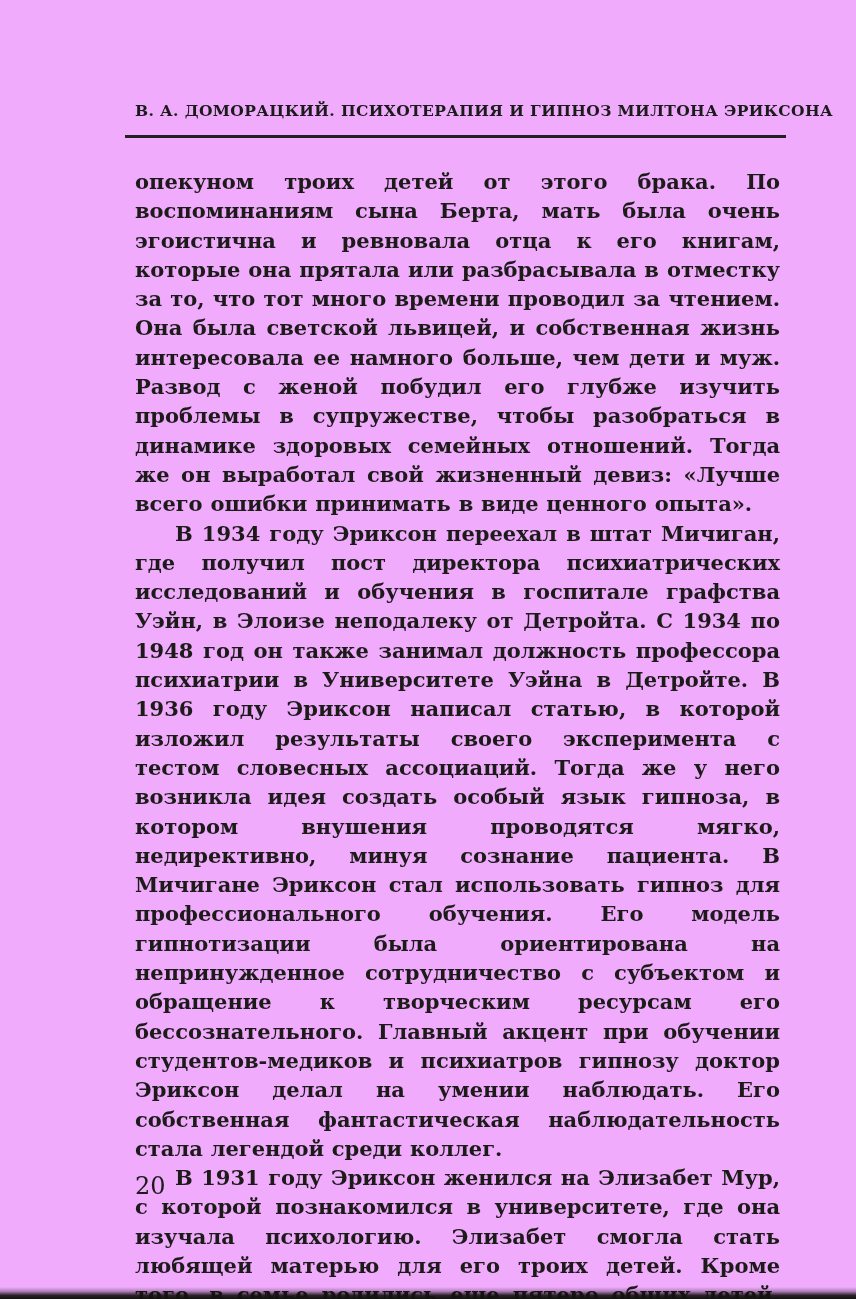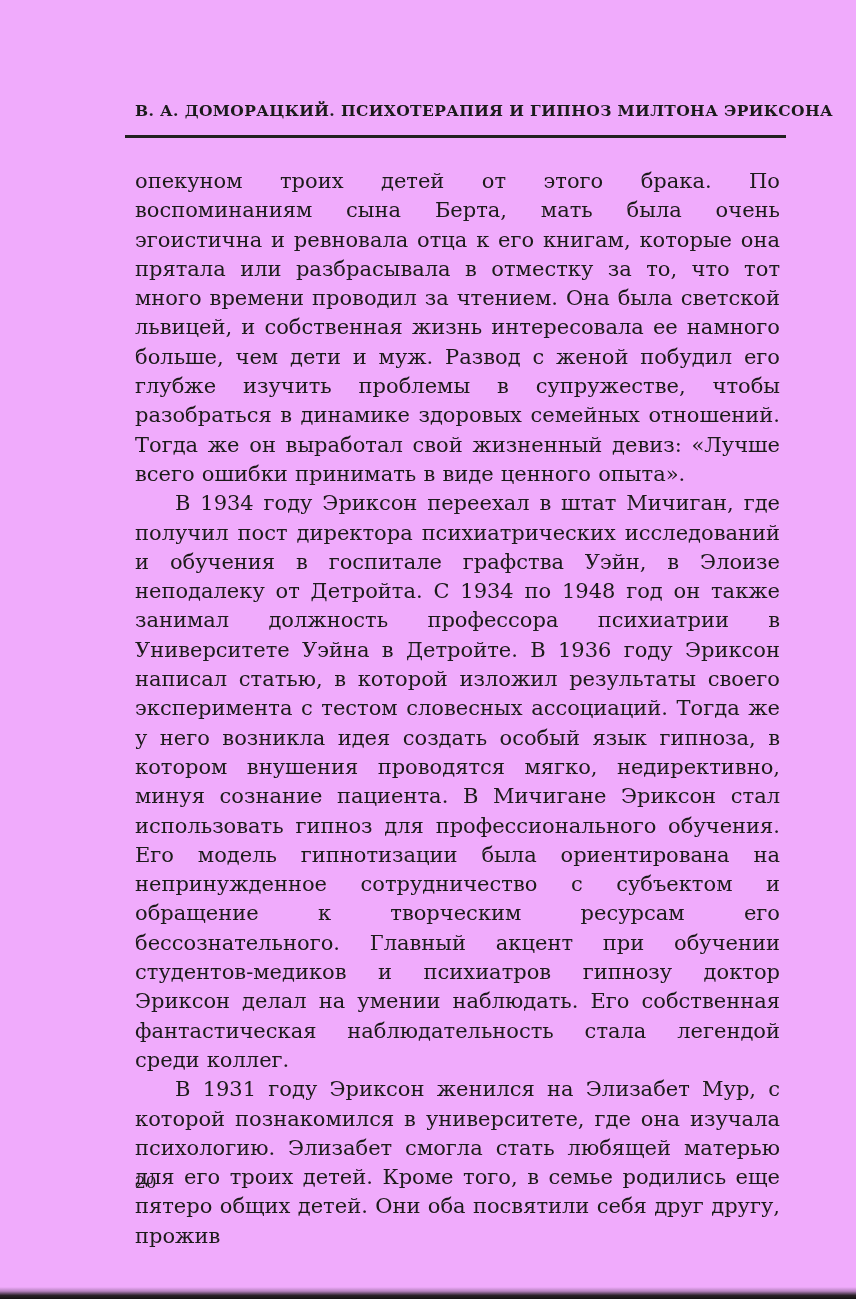--- a/index.html
+++ b/index.html
@@ -58,31 +58,32 @@
       line-height: 29.3px;
       color: #1c1b1a;
       text-align: justify;
       hyphens: auto;
       -webkit-hyphens: auto;
       word-spacing: 0.5px;
     }
 
     .body-text p {
       margin: 0;
+      font-weight: bold;
     }
 
     .body-text p.indent {
       text-indent: 40px;
     }
 
     .page-number {
       position: absolute;
       top: 1172px;
       left: 0;
-      font-size: 17px;
+      font-size: 24px;
       color: #1c1b1a;
     }
 
     .bottom-edge {
       position: absolute;
       left: 0;
       right: 0;
       bottom: 0;
       height: 12px;
       background: linear-gradient(to bottom,

